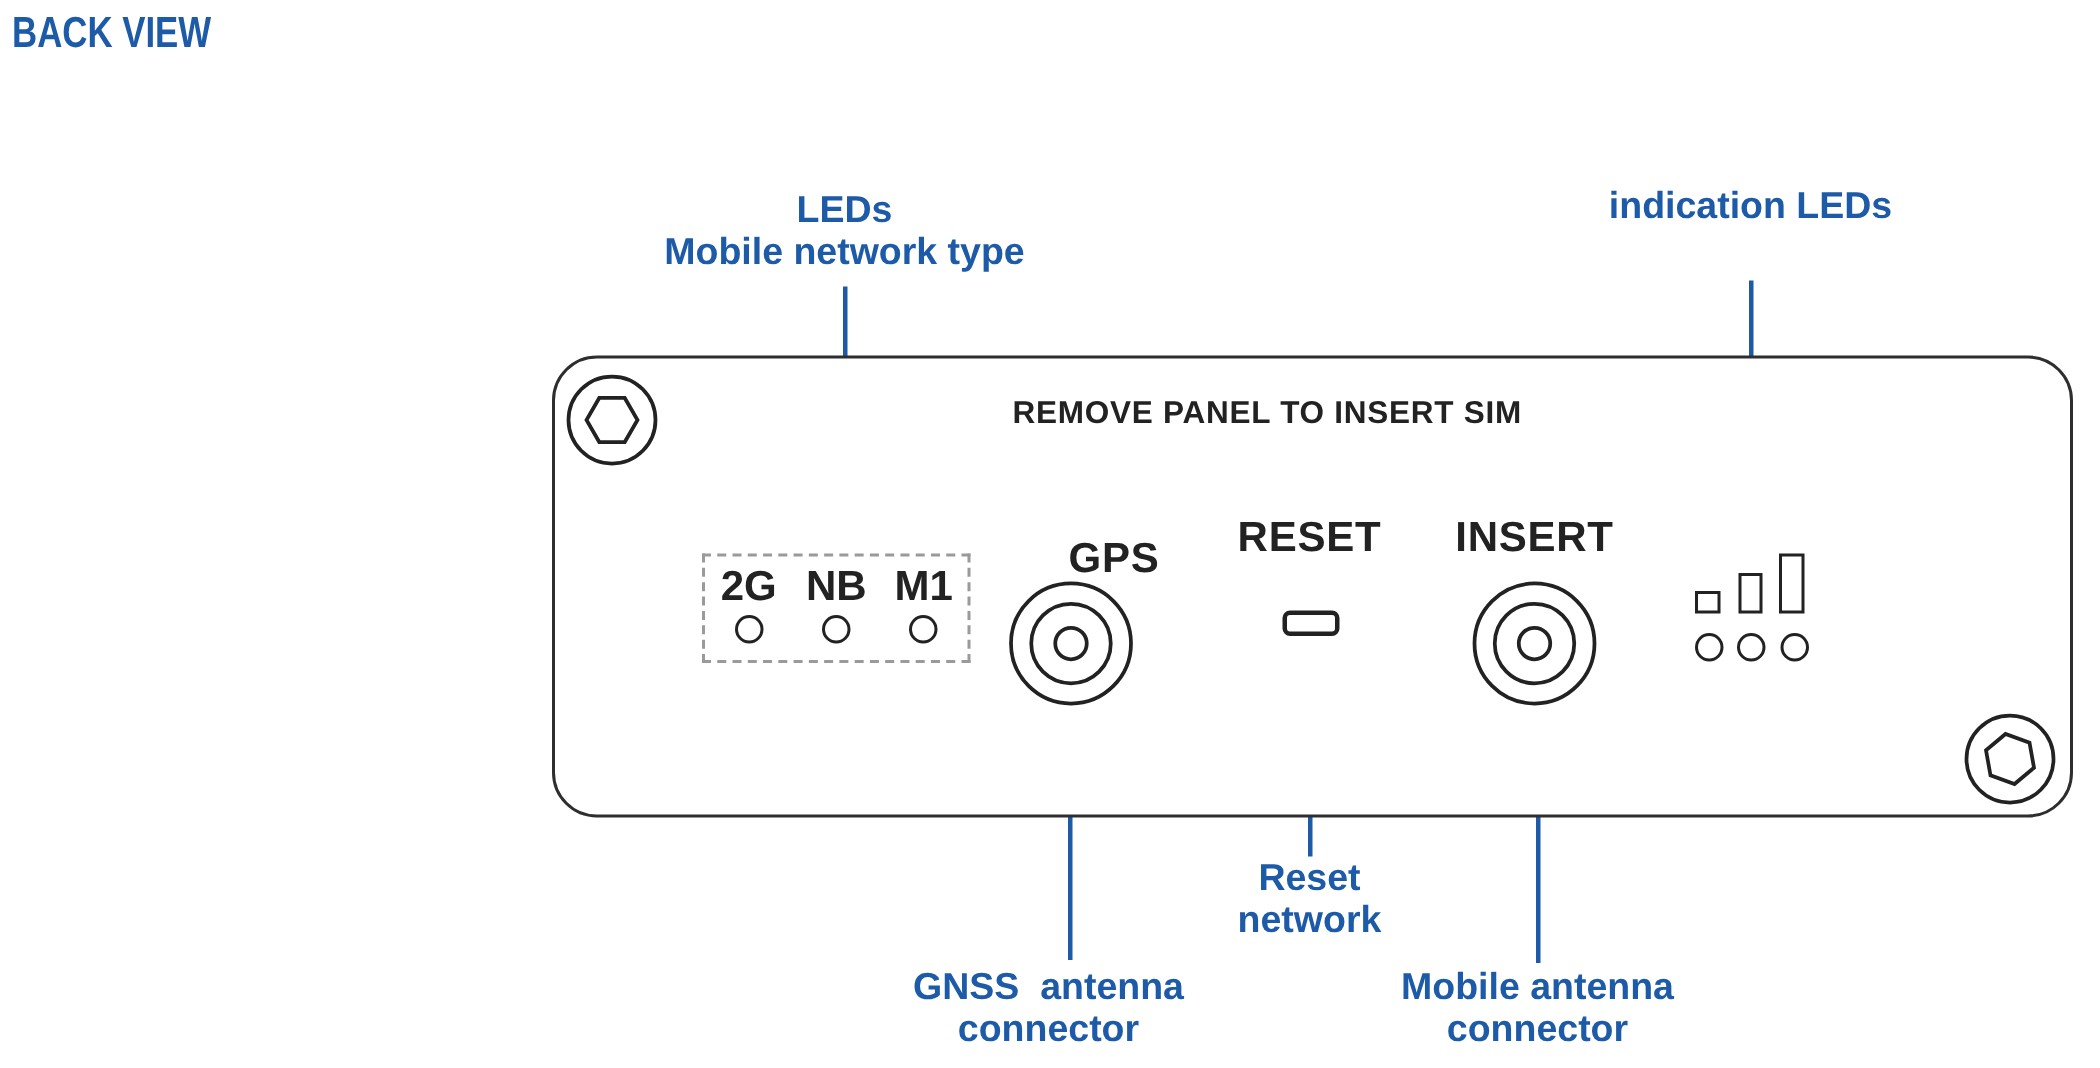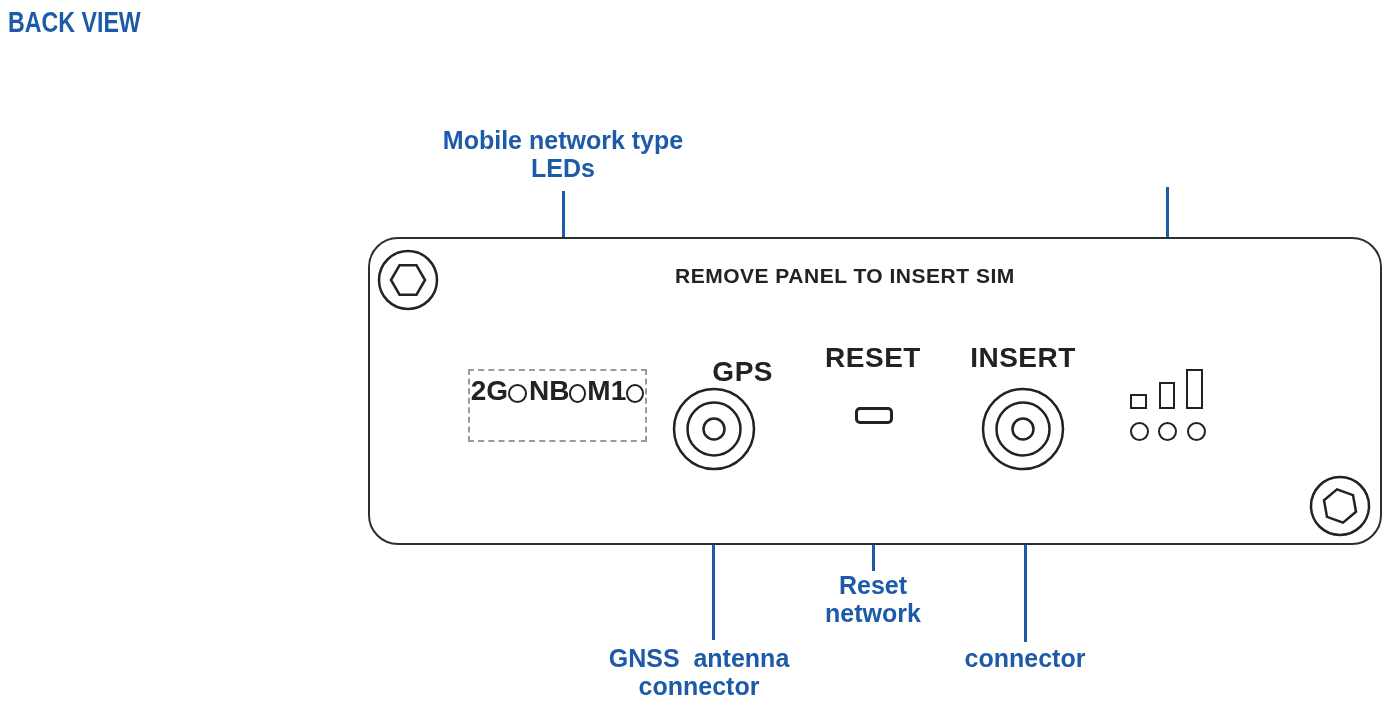--- a/index.html
+++ b/index.html
@@ -27,21 +27,21 @@
   .ld-mobile{ left:1024px; top:471px; height:171px; }
 
   .panel{ left:368px; top:237px; width:1014px; height:308px; border:2px solid var(--panel-outline);
           border-radius:30px; background:#ffffff; }
 
   .sim-notice{ left:675px; top:264px; width:400px; text-align:left; color:var(--detail);
                font-size:21px; font-weight:bold; letter-spacing:0.5px; white-space:pre; }
 
   .led-box{ left:468px; top:369px; width:179px; height:73px; border:2px dashed var(--dash);
             display:flex; justify-content:space-around; align-items:flex-start; padding-top:5px; }
-  .led-group{ display:flex; flex-direction:row; align-items:center; width:57px; }
+  .led-group{ display:flex; flex-direction:column; align-items:center; width:57px; }
   .led-label{ font-size:28px; font-weight:bold; color:var(--detail); line-height:30px; white-space:pre; }
   .led-dot{ width:19px; height:19px; border:2.5px solid var(--detail); border-radius:50%;
             background:#fff; margin-top:4px; }
 
   .port-label{ text-align:center; font-size:28px; font-weight:bold; color:var(--detail);
                letter-spacing:0.5px; white-space:pre; }
   .pl-gps{ left:653px; top:356px; width:120px;text-align:right; }
   .pl-reset{ left:813px; top:342px; width:120px; }
   .pl-mobile{ left:953px; top:342px; width:140px; }
 
@@ -60,24 +60,25 @@
 
   .screw-tl{ left:377px; top:249px; }
   .screw-br{ left:1309px; top:475px; }
 </style>
 </head>
 <body>
 
 <div class="abs page-title">BACK VIEW</div>
 
 <div class="abs callout co-network">
+  <span>LEDs</span>
   <span>Mobile network type</span>
-  <span>LEDs</span>
 </div>
 <div class="abs callout co-signal">
+  <span>indication LEDs</span>
 </div>
 
 <div class="abs leader ld-network"></div>
 <div class="abs leader ld-signal"></div>
 <div class="abs leader ld-gnss"></div>
 <div class="abs leader ld-reset"></div>
 <div class="abs leader ld-mobile"></div>
 
 <div class="abs panel"></div>
 
@@ -133,14 +134,15 @@
 
 <div class="abs callout co-reset">
   <span>Reset</span>
   <span>network</span>
 </div>
 <div class="abs callout co-gnss">
   <span>GNSS  antenna</span>
   <span>connector</span>
 </div>
 <div class="abs callout co-mobile">
+  <span>Mobile antenna</span>
   <span>connector</span>
 </div>
 
 </body></html>

